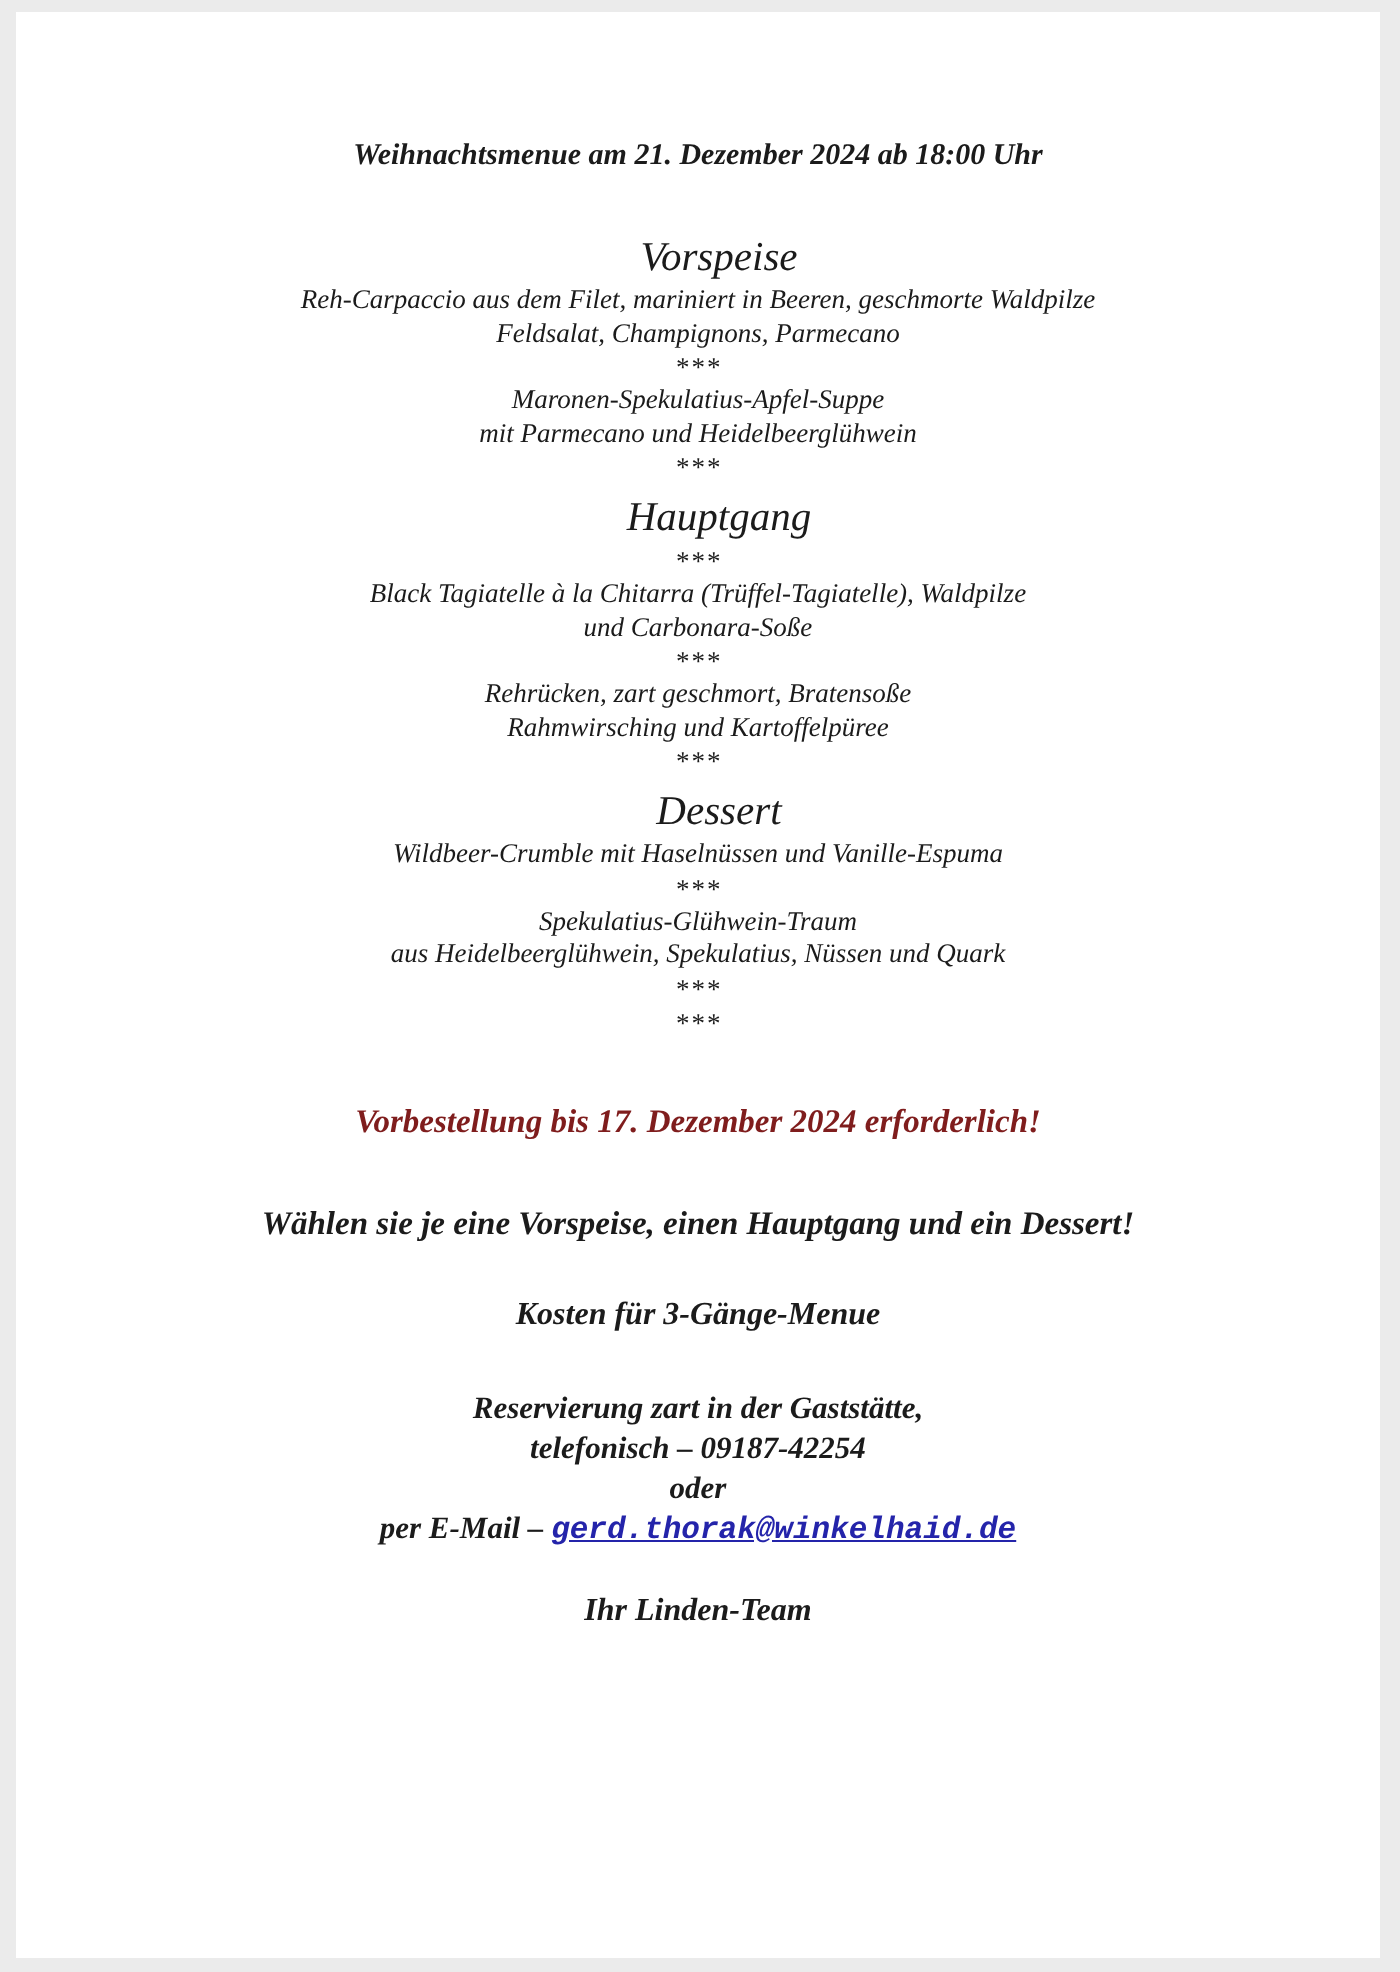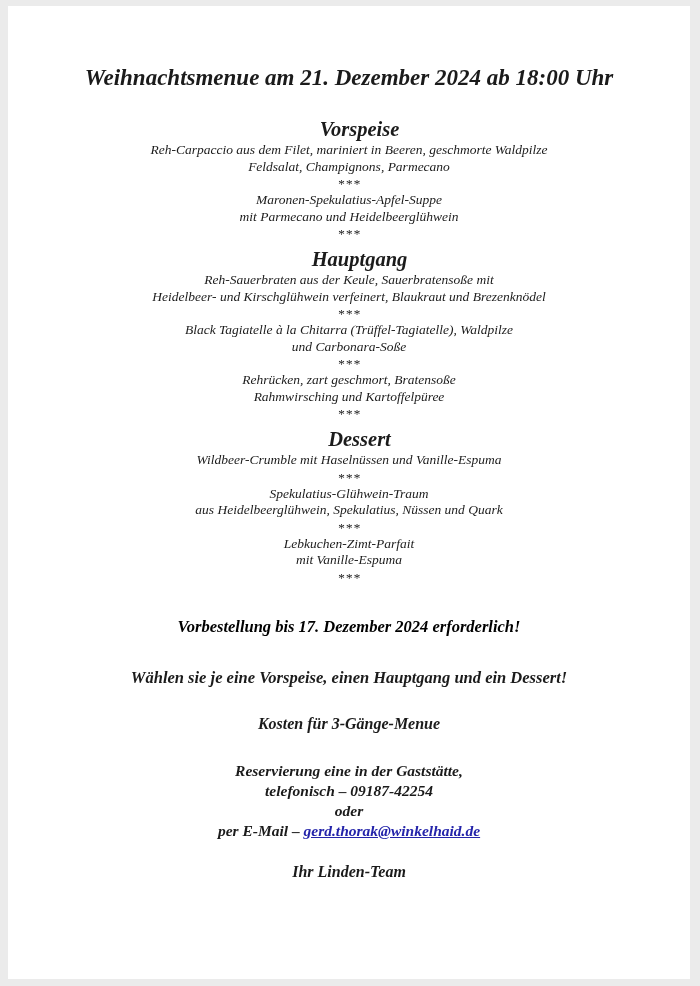--- a/index.html
+++ b/index.html
@@ -24,27 +24,27 @@
     background: #ffffff;
     color: #1b1b1b;
     display: flex;
     flex-direction: column;
     align-items: center;
     text-align: center;
     font-style: italic;
   }
   .title {
     margin-top: 60px;
-    font-size: 23px;
+    font-size: 15px;
     font-weight: bold;
     line-height: 24px;
   }
   .section-heading {
     font-size: 20.5px;
-    font-weight: bold;
+    font-weight: normal;
     line-height: 26px;
     margin-top: 26px;
     margin-left: 21px;
   }
   .section-heading.tight { margin-top: 4px; }
   .menu-item {
     font-size: 13.5px;
     line-height: 16.5px;
   }
   .menu-item .line { display: block; }
@@ -75,20 +75,21 @@
   .reservation {
     margin-top: 26px;
     font-size: 15.5px;
     font-weight: bold;
     line-height: 20px;
   }
   .reservation .line { display: block; }
   .email-link {
     text-decoration: underline;
     cursor: pointer;
+    font-family: Liberation Mono, monospace;
   }
   .signature {
     margin-top: 20px;
     font-size: 16px;
     font-weight: bold;
     line-height: 22px;
   }
 </style>
 </head>
 <body>
@@ -104,24 +105,20 @@
       <span class="line">Feldsalat, Champignons, Parmecano</span>
     </div>
     <div class="sep">***</div>
     <div class="menu-item">
       <span class="line">Maronen-Spekulatius-Apfel-Suppe</span>
       <span class="line">mit Parmecano und Heidelbeerglühwein</span>
     </div>
     <div class="sep">***</div>
 
     <div class="section-heading tight">Hauptgang</div>
-    <div class="menu-item">
-      <span class="line">Reh-Sauerbraten aus der Keule, Sauerbratensoße mit</span>
-      <span class="line">Heidelbeer- und Kirschglühwein verfeinert, Blaukraut und Brezenknödel</span>
-    </div>
     <div class="sep">***</div>
     <div class="menu-item">
       <span class="line">Black Tagiatelle à la Chitarra (Trüffel-Tagiatelle), Waldpilze</span>
       <span class="line">und Carbonara-Soße</span>
     </div>
     <div class="sep">***</div>
     <div class="menu-item">
       <span class="line">Rehrücken, zart geschmort, Bratensoße</span>
       <span class="line">Rahmwirsching und Kartoffelpüree</span>
     </div>
@@ -130,35 +127,31 @@
     <div class="section-heading tight">Dessert</div>
     <div class="menu-item">
       <span class="line">Wildbeer-Crumble mit Haselnüssen und Vanille-Espuma</span>
     </div>
     <div class="sep">***</div>
     <div class="menu-item">
       <span class="line">Spekulatius-Glühwein-Traum</span>
       <span class="line">aus Heidelbeerglühwein, Spekulatius, Nüssen und Quark</span>
     </div>
     <div class="sep">***</div>
-    <div class="menu-item">
-      <span class="line">Lebkuchen-Zimt-Parfait</span>
-      <span class="line">mit Vanille-Espuma</span>
-    </div>
     <div class="sep">***</div>
 
-    <div class="notice" style="color: #000000;">Vorbestellung bis 17. Dezember 2024 erforderlich!</div>
+    <div class="notice" style="color: #7f1d1d;">Vorbestellung bis 17. Dezember 2024 erforderlich!</div>
     <div class="instruction">Wählen sie je eine Vorspeise, einen Hauptgang und ein Dessert!</div>
 
     <div class="price">
       <span class="line" style="display:block">Kosten für 3-Gänge-Menue</span>
     </div>
 
     <div class="reservation">
-      <span class="line">Reservierung eine in der Gaststätte,</span>
+      <span class="line">Reservierung zart in der Gaststätte,</span>
       <span class="line">telefonisch – 09187-42254</span>
       <span class="line">oder</span>
       <span class="line"><span>per E-Mail – </span><a class="email-link" style="color: rgb(36, 36, 170);">gerd.thorak@winkelhaid.de</a></span>
     </div>
 
     <div class="signature">Ihr Linden-Team</div>
 
   </div>
 </div>
 

